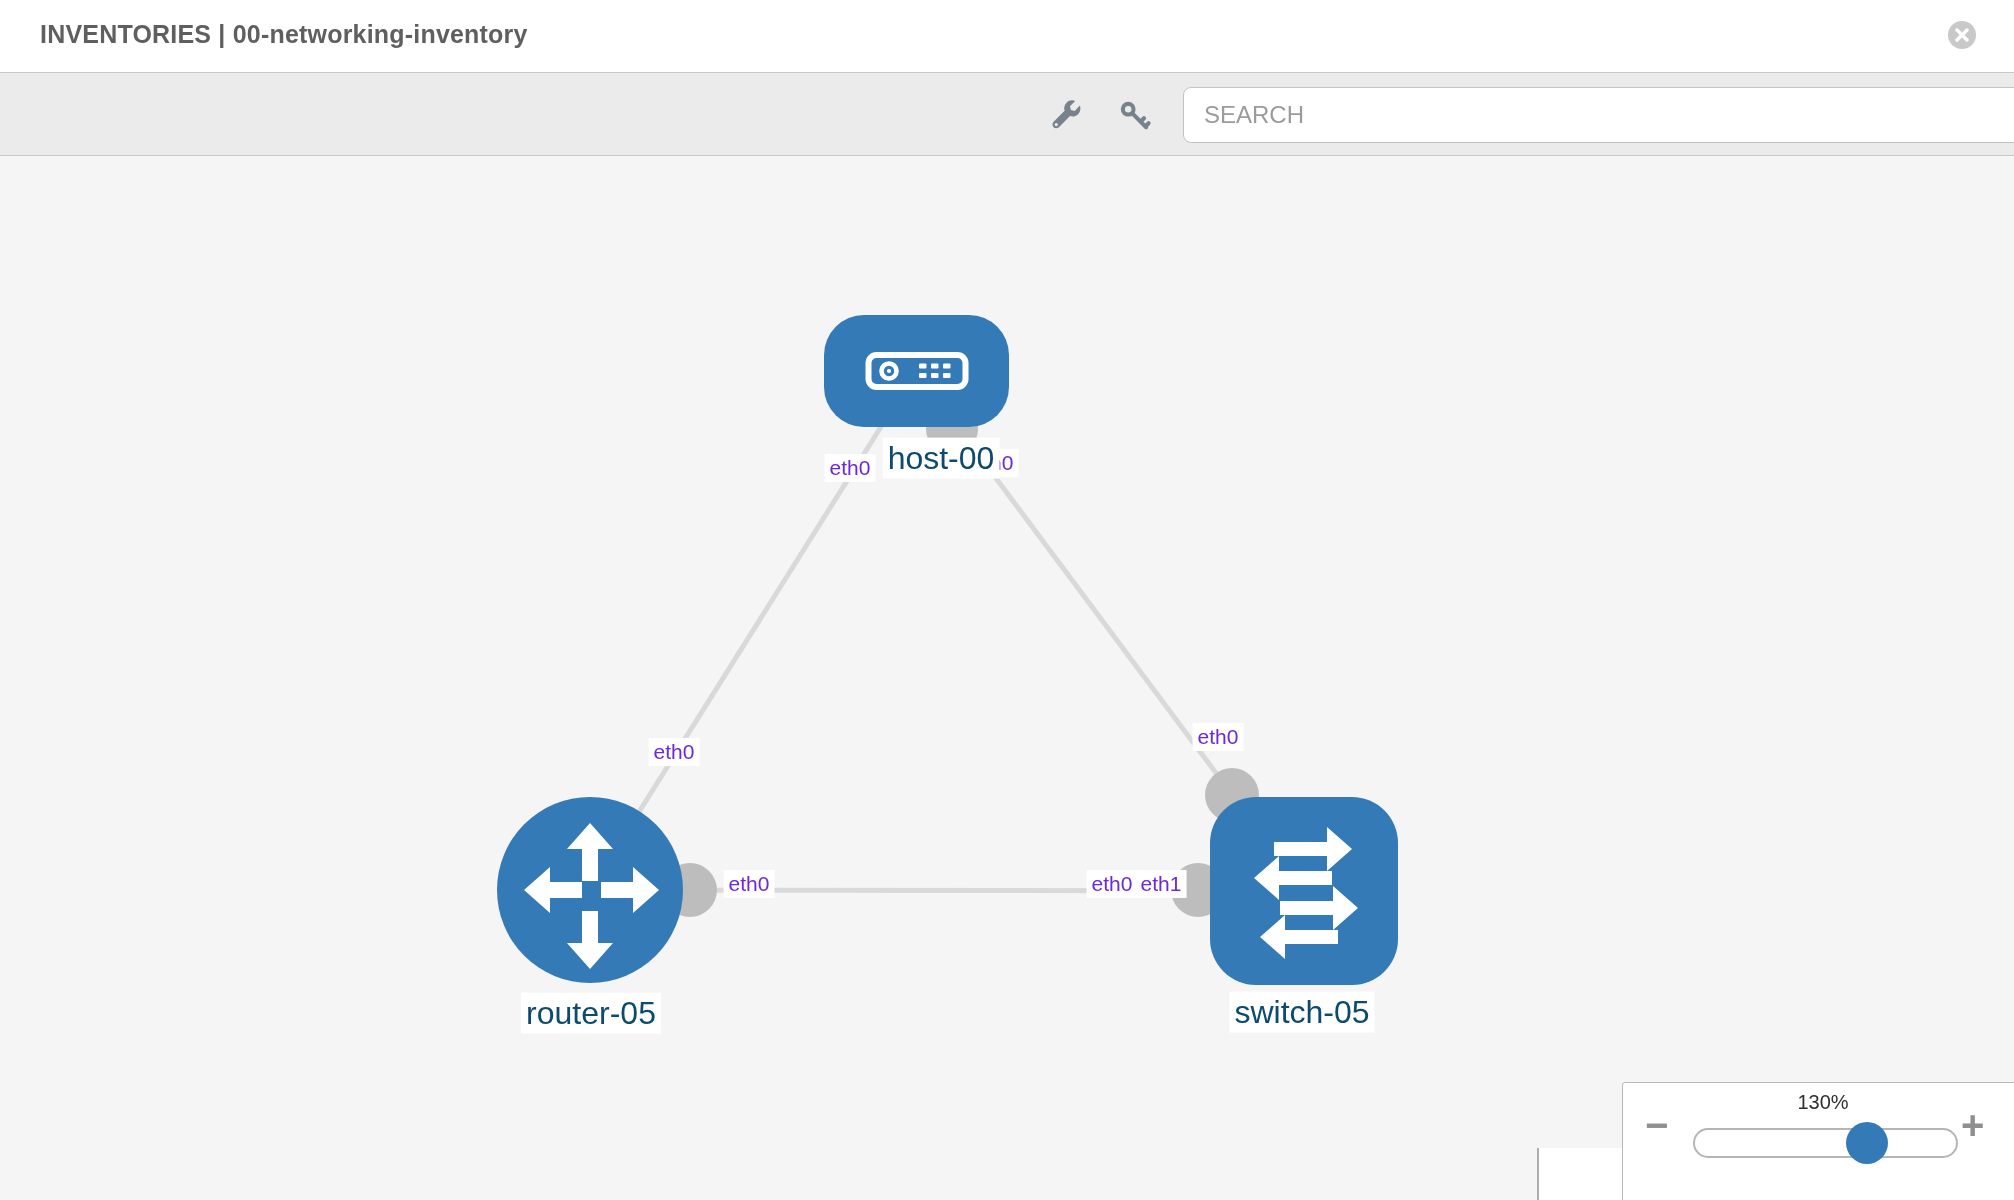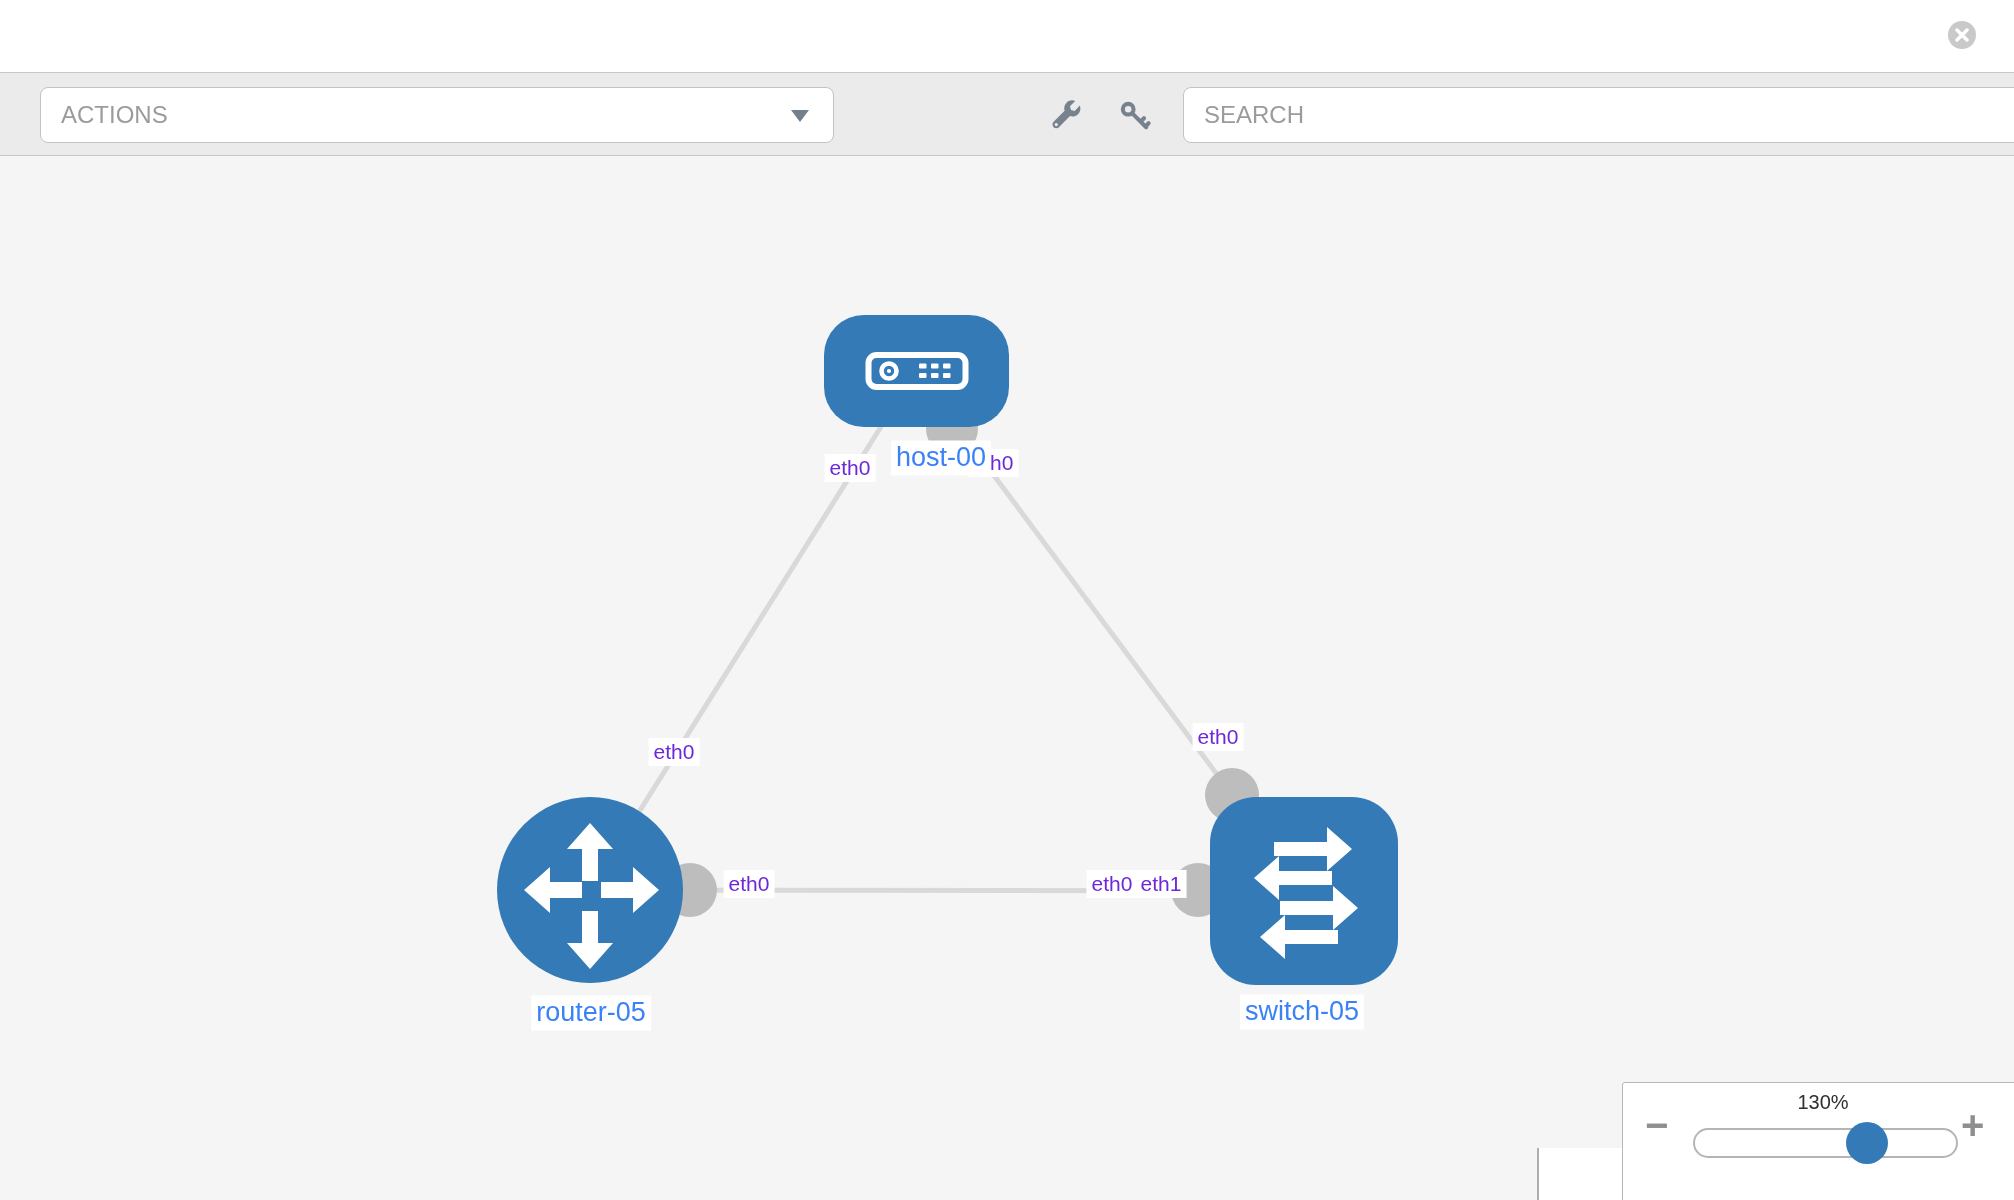--- a/index.html
+++ b/index.html
@@ -25,53 +25,50 @@
   
   .canvas{position:absolute;left:0;top:156px;width:2014px;height:1044px;background:#f5f5f5;z-index:1;}
   .graph-svg{position:absolute;left:0;top:0;z-index:2;}
   .node{position:absolute;background:#337ab7;display:flex;align-items:center;justify-content:center;z-index:3;cursor:pointer;}
   .node-host{left:824px;top:315px;width:185px;height:112px;border-radius:40px;}
   .node-router{left:497px;top:797px;width:186px;height:186px;border-radius:50%;}
   .node-switch{left:1210px;top:797px;width:188px;height:188px;border-radius:46px;}
   .chip{position:absolute;transform:translate(-50%,-50%);background:#ffffff;color:#6d28d9;
     padding:2px 5px;white-space:nowrap;z-index:4;line-height:1.15;}
   .chip.eth{font-size:21px;}
-  .chip.nodelabel{font-size:27px;color:#3b82f6;z-index:5;}
+  .chip.nodelabel{font-size:32px;color:#0c4a6e;z-index:5;}
   
   .panel-edge{position:absolute;left:1537px;top:1148px;width:477px;height:52px;background:#ffffff;
     border-left:2px solid #aeaeae;z-index:8;}
   .zoom-panel{position:absolute;left:1622px;top:1082px;width:400px;height:150px;background:#ffffff;
     border:1px solid #b7b7b7;border-radius:3px;z-index:9;}
   .zoom-level{position:absolute;left:0;top:8px;width:400px;text-align:center;font-size:20px;color:#2f2f2f;}
   .zoom-minus,.zoom-plus{position:absolute;top:22px;font-size:40px;font-weight:700;color:#8f8f8f;cursor:pointer;line-height:1;}
   .zoom-minus{left:22px;}
   .zoom-plus{left:338px;}
   .zoom-track{position:absolute;left:70px;top:45px;width:265px;height:30px;border:2px solid #b5b5b5;
     border-radius:16px;background:#ffffff;box-sizing:border-box;cursor:pointer;}
   .zoom-thumb{position:absolute;left:151px;top:-8px;width:42px;height:42px;border-radius:50%;
     background:#337ab7;cursor:grab;}
 </style>
 </head>
 <body>
 
 <div class="stage">
 
   <div class="hdr">
+    <div class="hdr-title">INVENTORIES | 00-networking-inventory</div>
     <div class="close-btn">
       <svg width="14" height="14" viewBox="0 0 14 14">
         <path d="M2 2 L12 12 M12 2 L2 12" stroke="#ffffff" stroke-width="3.4" stroke-linecap="round" fill="none"></path>
       </svg>
     </div>
   </div>
 
   <div class="toolbar">
-    <div class="select-box" style="left:40px;width:794px;">
-      <span class="lbl">ACTIONS</span>
-      <span class="caret"></span>
-    </div>
 
     <svg class="tool-icon" style="left:1048px;" viewBox="0 0 28 28">
       <path fill="#77828d" d="M26.2,5.4c1,2.4,0.5,5.2-1.4,7.1c-1.8,1.8-4.4,2.4-6.7,1.6L9,23.2c-1.2,1.2-3.2,1.2-4.4,0
         c-1.2-1.2-1.2-3.2,0-4.4L13.7,9.7c-0.8-2.3-0.2-4.9,1.6-6.7c1.9-1.9,4.7-2.4,7.1-1.4l-4.3,4.3l0.8,3.1l3.1,0.8L26.2,5.4z"></path>
       <circle cx="6.8" cy="21.1" r="1.3" fill="#ebebeb"></circle>
     </svg>
 
     <svg class="tool-icon" style="left:1118px;" viewBox="0 0 28 28">
       <circle cx="8.4" cy="8.4" r="4.4" fill="none" stroke="#77828d" stroke-width="3.4"></circle>
       <path d="M11.6,11.6 L23.2,23.2 M18.6,18.6 L21.4,15.8 M22.6,22.6 L25.2,20" stroke="#77828d" stroke-width="3.4" fill="none" stroke-linecap="round"></path>

